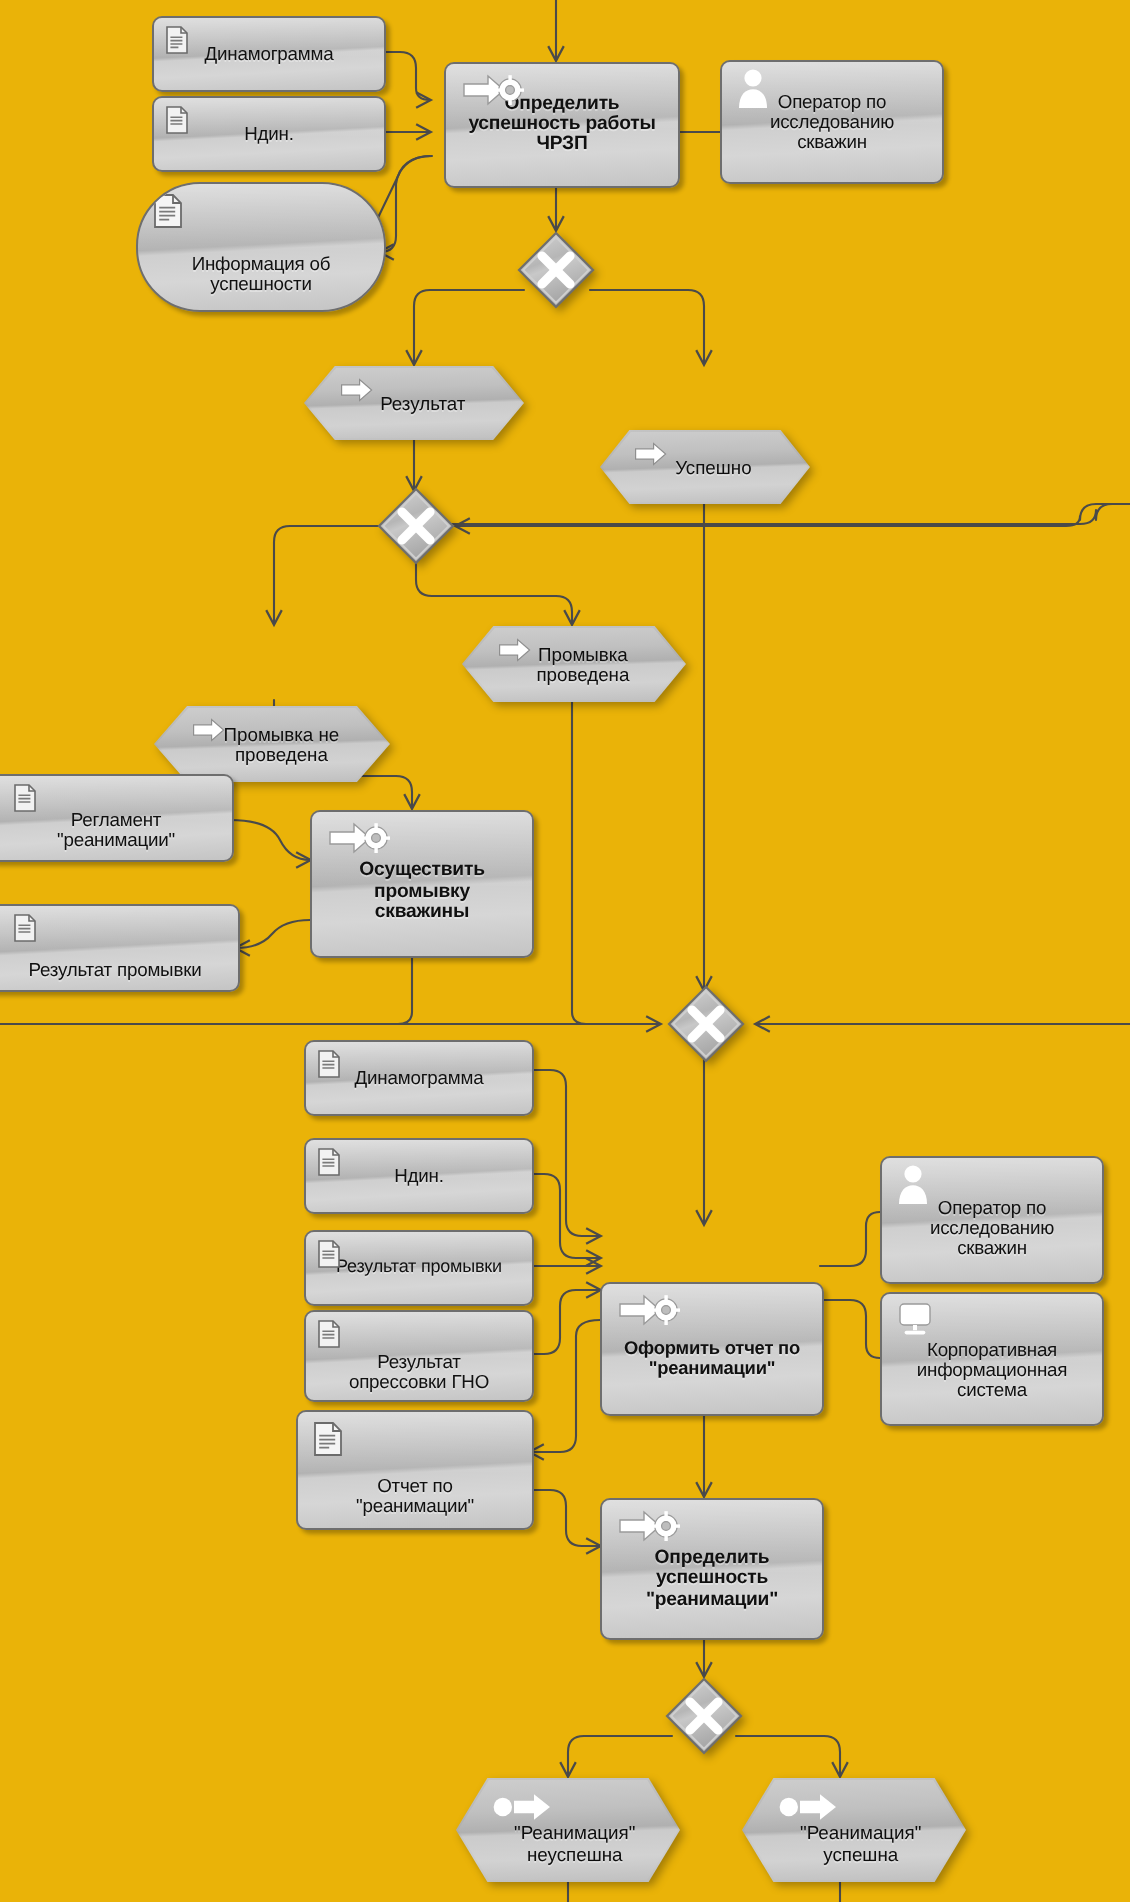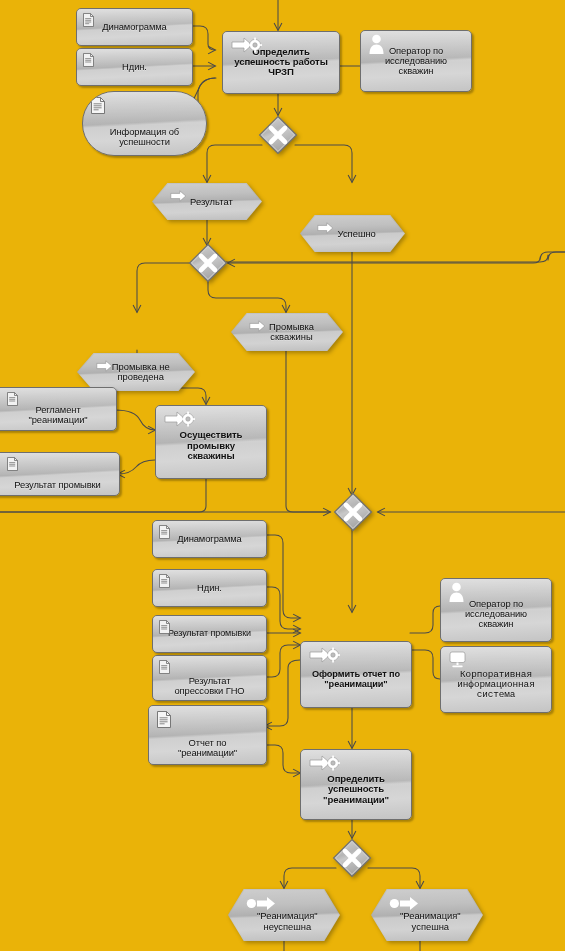--- a/index.html
+++ b/index.html
@@ -157,21 +157,21 @@
           <path d="M.5.5h7l3 3v10H.5z" fill="#f2f2f2" stroke="#6b6b6b" stroke-width=".8"></path>
           <path d="M7.5.5v3h3" fill="none" stroke="#6b6b6b" stroke-width=".8"></path>
           <g stroke="#7a7a7a" stroke-width=".8">
             <path d="M2.2 5.6h6M2.2 7.3h6M2.2 9h6"></path>
           </g>
         </svg>
     </span>
     <span class="boxlabel">Ндин.</span>
   </div>
 
-  <div class="boxshell" style="left:82px;top:91px;width:123px;height:63px;border-radius:32px;">
+  <div class="boxshell" style="left:68px;top:91px;width:123px;height:63px;border-radius:32px;">
     <span class="ico ico-doc-lg">
       <svg viewBox="0 0 14 17" width="14" height="17">
           <path d="M.5.5h9l4 4v12H.5z" fill="#f5f5f5" stroke="#6b6b6b" stroke-width=".9"></path>
           <path d="M9.5.5v4h4" fill="none" stroke="#6b6b6b" stroke-width=".9"></path>
           <g stroke="#7a7a7a" stroke-width=".9">
             <path d="M2.6 6.8h8M2.6 8.8h8M2.6 10.8h8M2.6 12.8h5"></path>
           </g>
         </svg>
     </span>
     <span class="boxlabel" style="top:auto;bottom:8px;transform:none;">Информация об
@@ -277,21 +277,21 @@
 
   <div class="hexwrap" style="left:231px;top:313px;width:112px;height:38px;">
     <div class="hex"></div>
     <div class="hex-in"></div>
     <span class="ico-evt">
       <svg viewBox="0 0 24 12" width="24" height="12">
           <path d="M0.8,3.4 h9 v-2.6 l6,5.2 -6,5.2 v-2.6 h-9 z" fill="#ffffff" stroke="#8f8f8f" stroke-width=".6"></path>
         </svg>
     </span>
     <span class="hexlabel">Промывка
-скважины</span>
+проведена</span>
   </div>
 
   <div class="boxshell" style="left:-8px;top:387px;width:123px;height:42px;">
     <span class="ico ico-doc" style="left:14px;">
       <svg viewBox="0 0 11 14" width="11" height="14">
           <path d="M.5.5h7l3 3v10H.5z" fill="#f2f2f2" stroke="#6b6b6b" stroke-width=".8"></path>
           <path d="M7.5.5v3h3" fill="none" stroke="#6b6b6b" stroke-width=".8"></path>
           <g stroke="#7a7a7a" stroke-width=".8">
             <path d="M2.2 5.6h6M2.2 7.3h6M2.2 9h6"></path>
           </g>
@@ -446,21 +446,21 @@
   </div>
 
   <div class="boxshell" style="left:440px;top:646px;width:110px;height:65px;">
     <span class="ico ico-system">
       <svg viewBox="0 0 18 17" width="18" height="17">
           <rect x="1" y="1" width="15" height="10.5" rx="2" fill="#ffffff" stroke="#9a9a9a" stroke-width=".7"></rect>
           <path d="M8.5,11.5 v2.6" stroke="#ffffff" stroke-width="2"></path>
           <path d="M4.2,15.3 h8.6" stroke="#ffffff" stroke-width="1.8" stroke-linecap="round"></path>
         </svg>
     </span>
-    <span class="boxlabel" style="top:58%;font-family:Liberation Mono, monospace;">Корпоративная
+    <span class="boxlabel" style="top:58%;">Корпоративная
 информационная
 система</span>
   </div>
 
   <div class="boxshell" style="left:300px;top:749px;width:110px;height:69px;">
     <span class="ico ico-task">
       <svg viewBox="0 0 33 18" width="33" height="18">
         <path d="M1,5 h12 v-4 l8,7 -8,7 v-4 H1 z" fill="#ffffff" stroke="#9a9a9a" stroke-width=".7"></path>
         <g fill="#ffffff" stroke="#9a9a9a" stroke-width=".6">
           <circle cx="24" cy="8" r="5.6"></circle>

